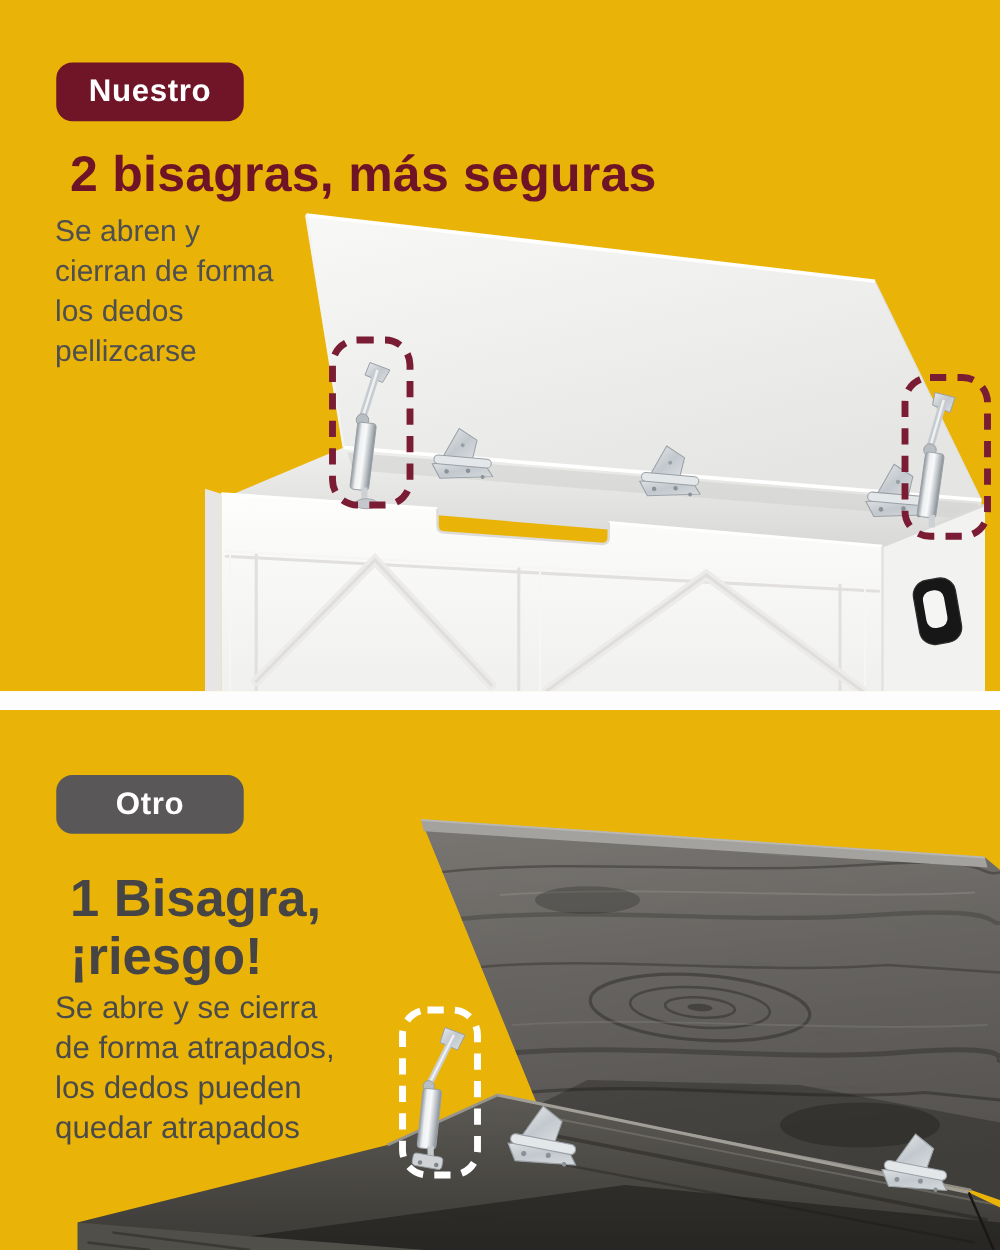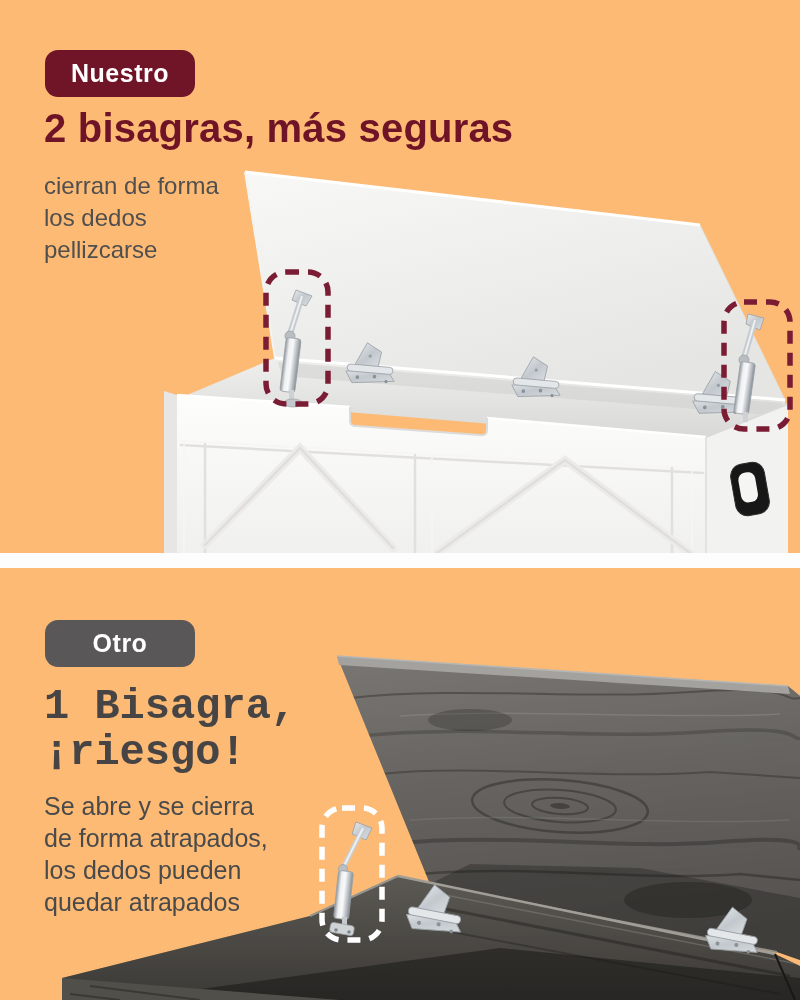--- a/index.html
+++ b/index.html
@@ -1,35 +1,35 @@
 <!DOCTYPE html>
 <html><head>
 <meta charset="utf-8">
 <style>
   html,body{margin:0;padding:0;background:#ffffff;}
   .canvas{
     position:relative;width:800px;height:1000px;overflow:hidden;
     font-family:"Liberation Sans", sans-serif;background:#ffffff;
   }
-  .panel{position:absolute;left:0;width:800px;background:#fdba74;}
+  .panel{position:absolute;left:0;width:800px;background:#eab308;}
   .panel-ours{top:0;height:553px;}
   .divider{position:absolute;top:553px;left:0;width:800px;height:15px;background:#fdfdfd;}
   .panel-other{top:568px;height:507px;}
   .photo-svg{position:absolute;left:0;top:0;display:block;}
   .badge{
     position:absolute;left:45px;width:150px;box-sizing:border-box;
     text-align:center;padding:9px 0;border-radius:13px;
     color:#ffffff;font-size:25px;font-weight:700;letter-spacing:0.5px;z-index:5;
   }
   .badge-ours{top:50px;background:#701527;}
   .badge-other{top:52px;background:#595757;}
-  .heading{position:absolute;left:44px;margin:0;font-weight:600;z-index:5;}
+  .heading{position:absolute;left:44px;margin:12px;font-weight:600;z-index:5;}
   .heading-ours{top:106px;font-size:40px;letter-spacing:0.2px;color:#6e1426;}
   .heading-other{top:116px;font-size:42px;line-height:46px;color:#464444;}
-  .heading-other span{display:block;font-family:Liberation Mono, monospace;}
+  .heading-other span{display:block;}
   .body-text{position:absolute;left:44px;margin:0;z-index:5;color:#4f4f4f;}
   .body-ours{top:170px;font-size:24px;line-height:32px;}
   .body-other{top:222px;font-size:25px;line-height:32px;color:#4a4a4a;}
   .body-text span{display:block;}
 </style>
 </head>
 <body>
 
 <div class="canvas">
 
@@ -137,20 +137,21 @@
         </g>
 
         <rect x="266" y="272" width="62" height="132" rx="20" fill="none" stroke="#7a1c33" stroke-width="5.5" stroke-dasharray="13 9"></rect>
         <rect x="724" y="302" width="66" height="127" rx="20" fill="none" stroke="#7a1c33" stroke-width="5.5" stroke-dasharray="13 9"></rect>
       </g>
     </svg>
 
     <div class="badge badge-ours">Nuestro</div>
     <h1 class="heading heading-ours">2 bisagras, más seguras</h1>
     <p class="body-text body-ours">
+      <span>Se abren y</span>
       <span>cierran de forma</span>
       <span>los dedos</span>
       <span>pellizcarse</span>
     </p>
   </section>
 
   <div class="divider"></div>
 
   <section class="panel panel-other">
 

